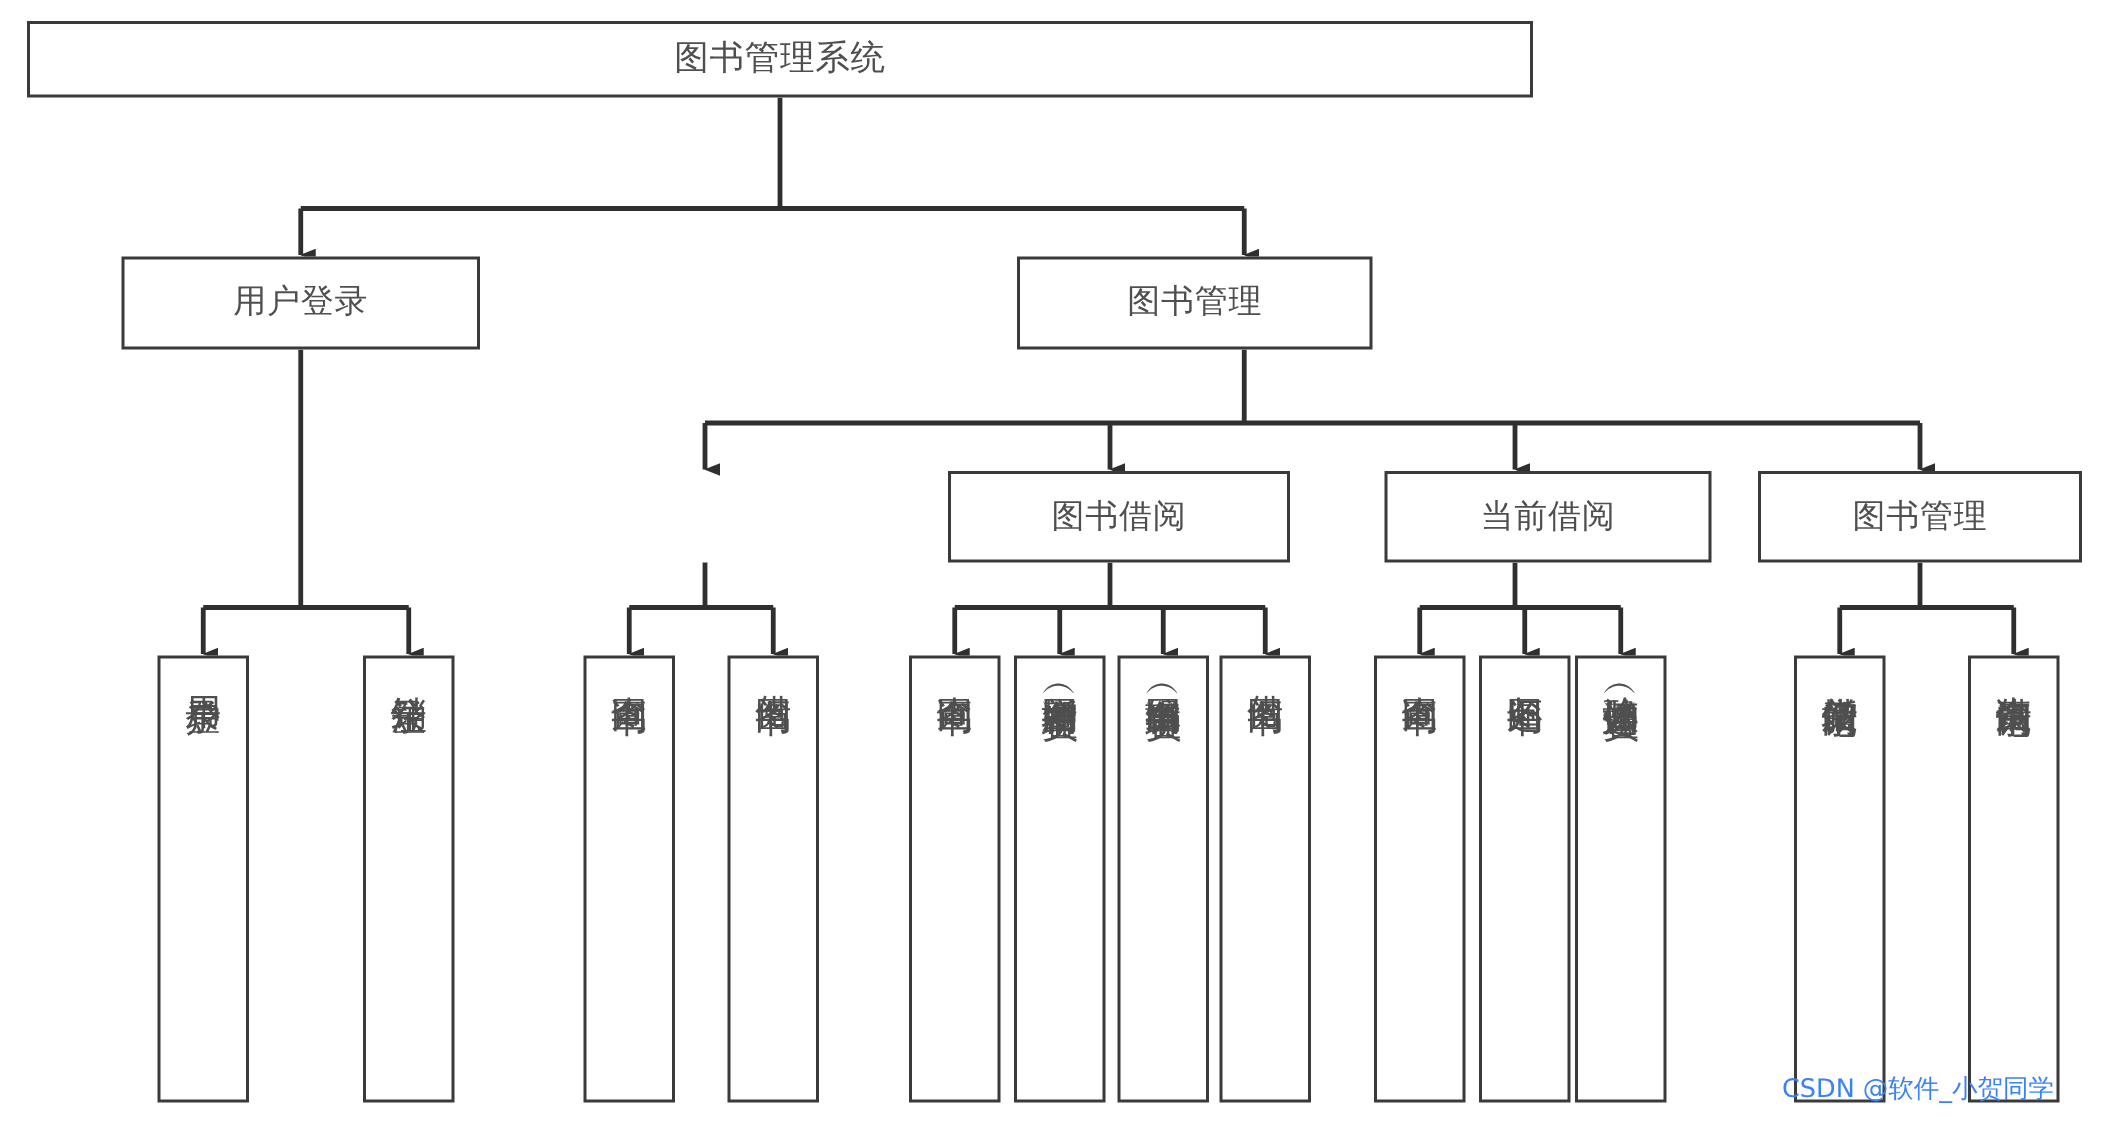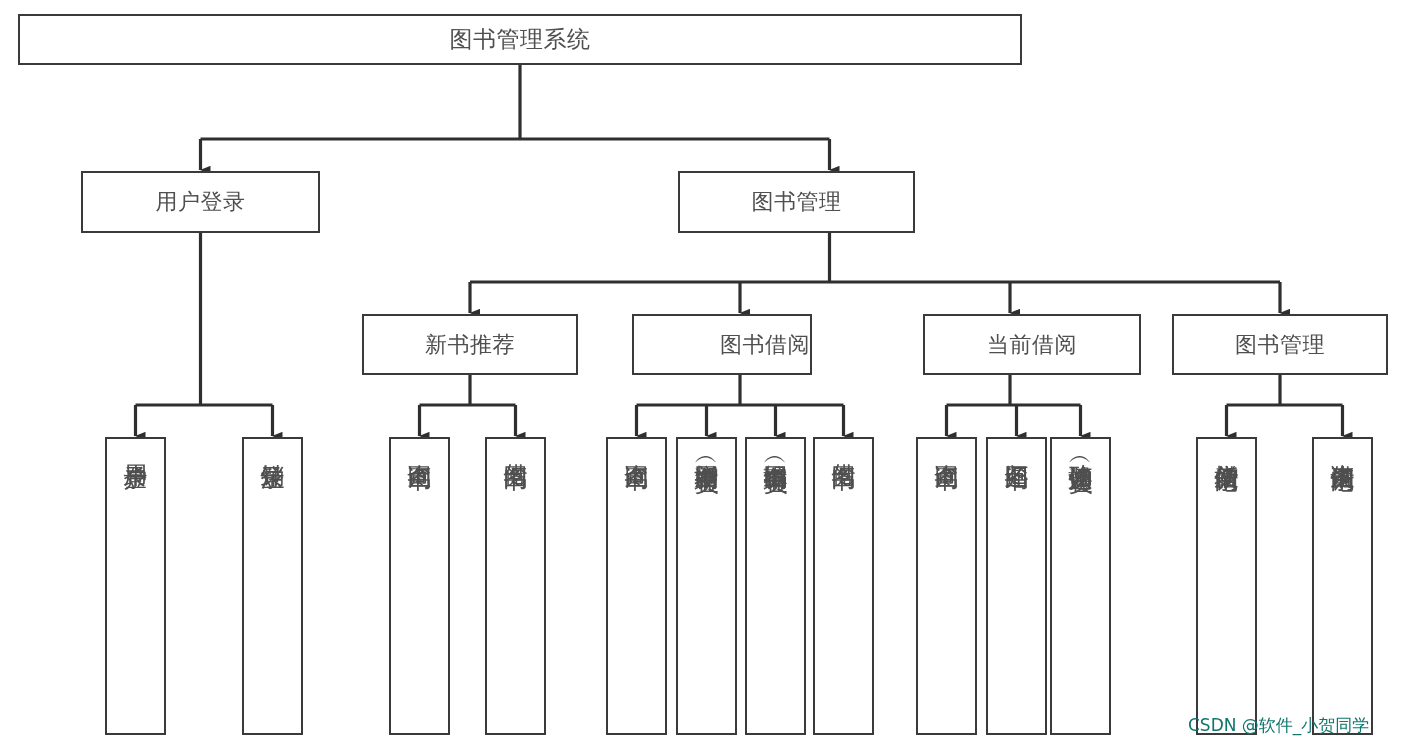--- a/index.html
+++ b/index.html
@@ -59,21 +59,21 @@
     line-height: 1.0;
     letter-spacing: 1px;
     white-space: nowrap;
   }
   .node.root .label { font-size: 23px; }
   .watermark {
     position: absolute;
     left: 1188px;
     top: 714px;
     font-size: 17px;
-    color: #0f766e;
+    color: #3b82f6;
     white-space: nowrap;
     z-index: 5;
     font-family: "DejaVu Sans", "Liberation Sans", sans-serif;
   }
 </style>
 </head>
 <body>
 
 <div id="diagram-root">
 
@@ -124,24 +124,21 @@
     <span class="label">图书管理系统</span>
   </div>
 
   <div class="node horizontal" id="node-user-login" style="left: 81px; top: 171px; width: 239px; height: 62px;">
     <span class="label">用户登录</span>
   </div>
   <div class="node horizontal" id="node-book-management" style="left: 678px; top: 171px; width: 237px; height: 62px;">
     <span class="label">图书管理</span>
   </div>
 
-  <div class="node horizontal" id="node-new-book-recommend" style="left: 362px; top: 314px; width: 216px; height: 61px;">
-    <span class="label">新书推荐</span>
-  </div>
-  <div class="node horizontal" id="node-book-borrow" style="left: 632px; top: 314px; width: 180px; height: 61px; justify-content: flex-end;">
+  <div class="node horizontal" id="node-book-borrow" style="left: 632px; top: 314px; width: 228px; height: 61px;">
     <span class="label">图书借阅</span>
   </div>
   <div class="node horizontal" id="node-current-borrow" style="left: 923px; top: 314px; width: 218px; height: 61px;">
     <span class="label">当前借阅</span>
   </div>
   <div class="node horizontal" id="node-borrow-record" style="left: 1172px; top: 314px; width: 216px; height: 61px;">
     <span class="label">图书管理</span>
   </div>
 
   <div class="node vertical" id="node-leaf-user-login" style="left: 105px; top: 437px; width: 61px; height: 298px;">

